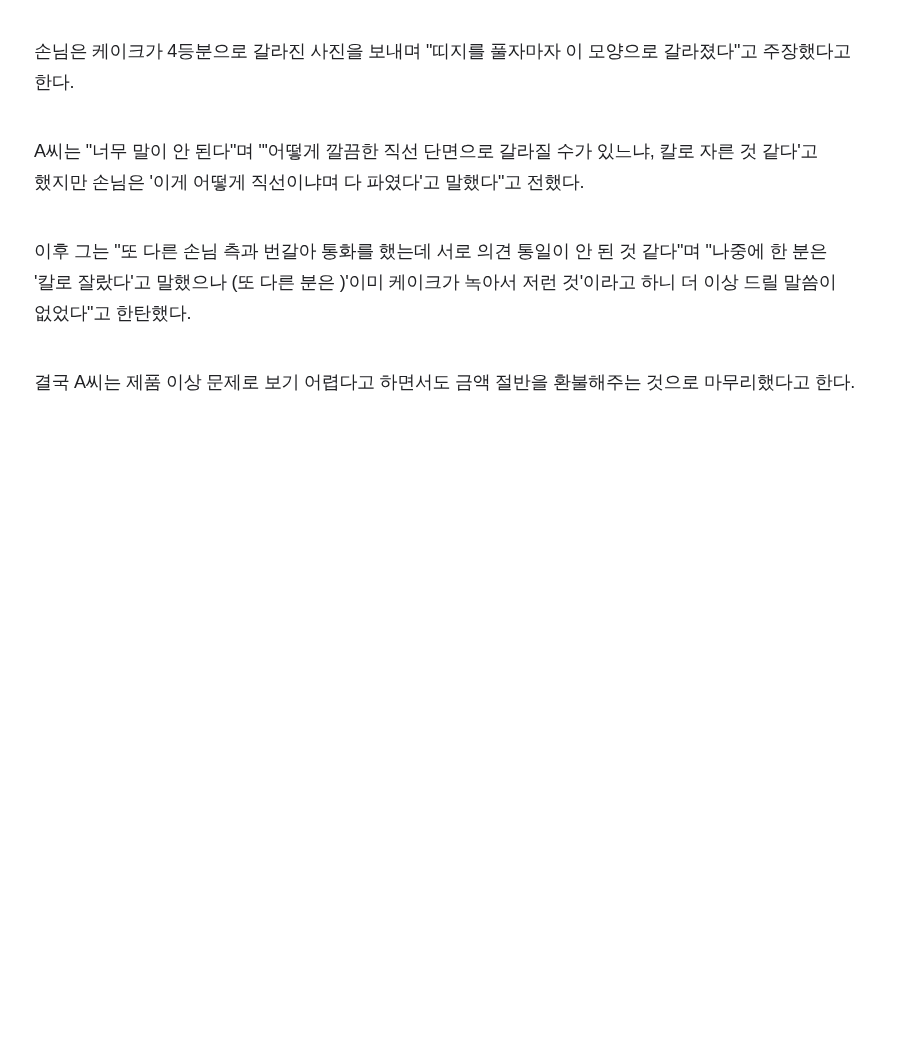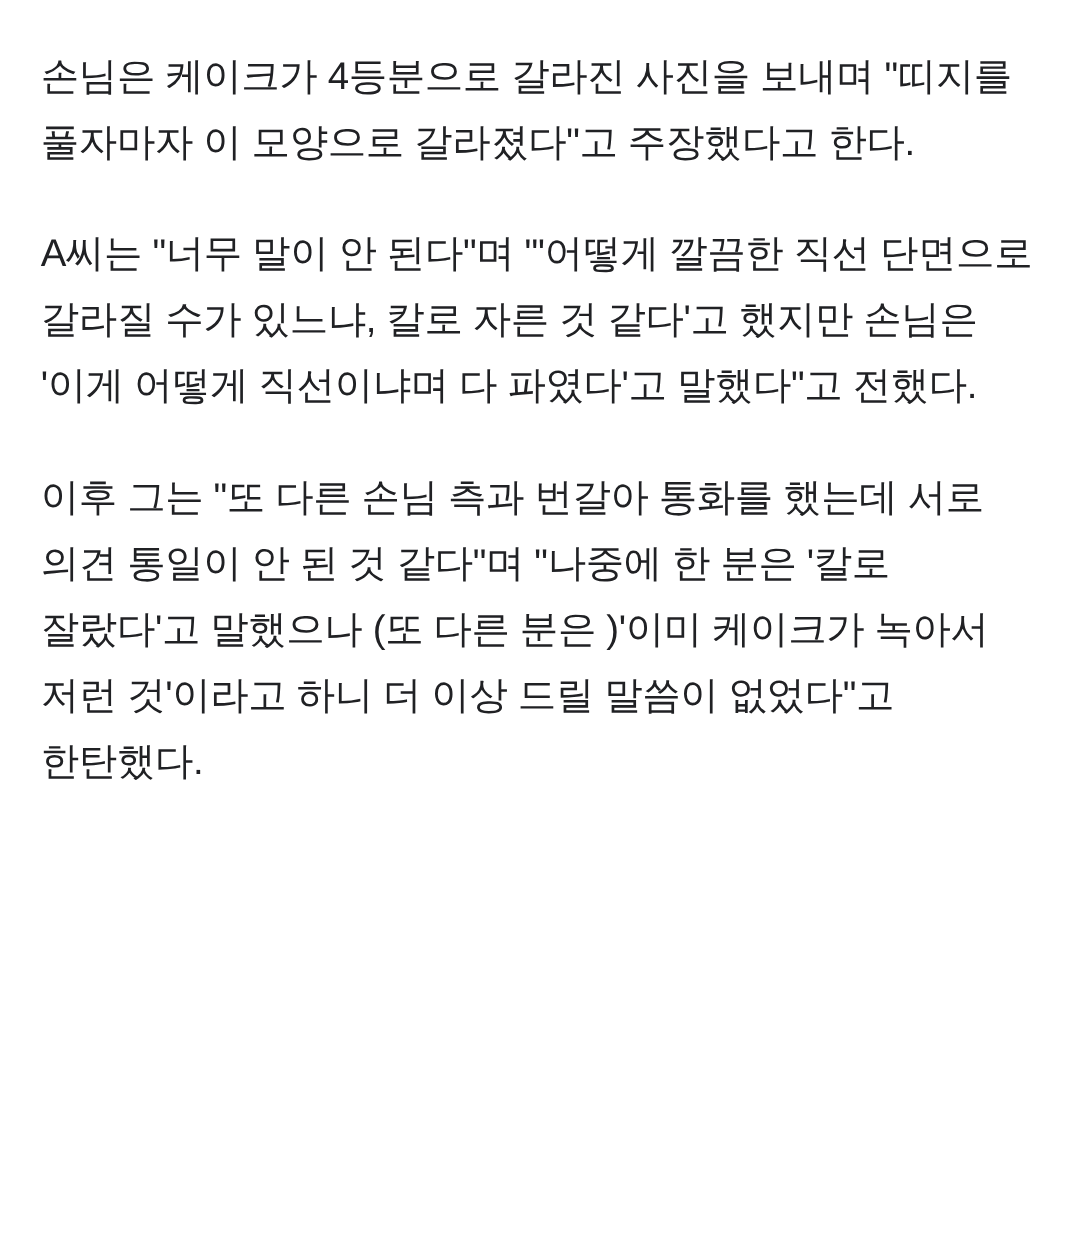--- a/index.html
+++ b/index.html
@@ -13,33 +13,34 @@
     font-family: "Liberation Sans", "DejaVu Sans", sans-serif;
     color: #1a1a1a;
     overflow: hidden;
   }
   .article {
     box-sizing: border-box;
     width: 900px;
     padding: 36px 34px 0 34px;
   }
   .para {
-    font-size: 32px;
+    font-size: 18px;
     line-height: 1.72;
     letter-spacing: -0.3px;
     color: #202124;
     margin: 0 0 38px 0;
     word-break: keep-all;
     text-align: left;
     white-space: pre-wrap;
   }
   .para:last-child {
     margin-bottom: 0;
   }
 </style>
 </head>
 <body>
 
 <main class="article">
   <p class="para">손님은 케이크가 4등분으로 갈라진 사진을 보내며 "띠지를 풀자마자 이 모양으로 갈라졌다"고 주장했다고 한다.</p>
   <p class="para">A씨는 "너무 말이 안 된다"며 "'어떻게 깔끔한 직선 단면으로 갈라질 수가 있느냐, 칼로 자른 것 같다'고 했지만 손님은 '이게 어떻게 직선이냐며 다 파였다'고 말했다"고 전했다.</p>
   <p class="para">이후 그는 "또 다른 손님 측과 번갈아 통화를 했는데 서로 의견 통일이 안 된 것 같다"며 "나중에 한 분은 '칼로 잘랐다'고 말했으나 (또 다른 분은 )'이미 케이크가 녹아서 저런 것'이라고 하니 더 이상 드릴 말씀이 없었다"고 한탄했다.</p>
+  <p class="para">결국 A씨는 제품 이상 문제로 보기 어렵다고 하면서도 금액 절반을 환불해주는 것으로 마무리했다고 한다.</p>
 </main>
 
 </body></html>

